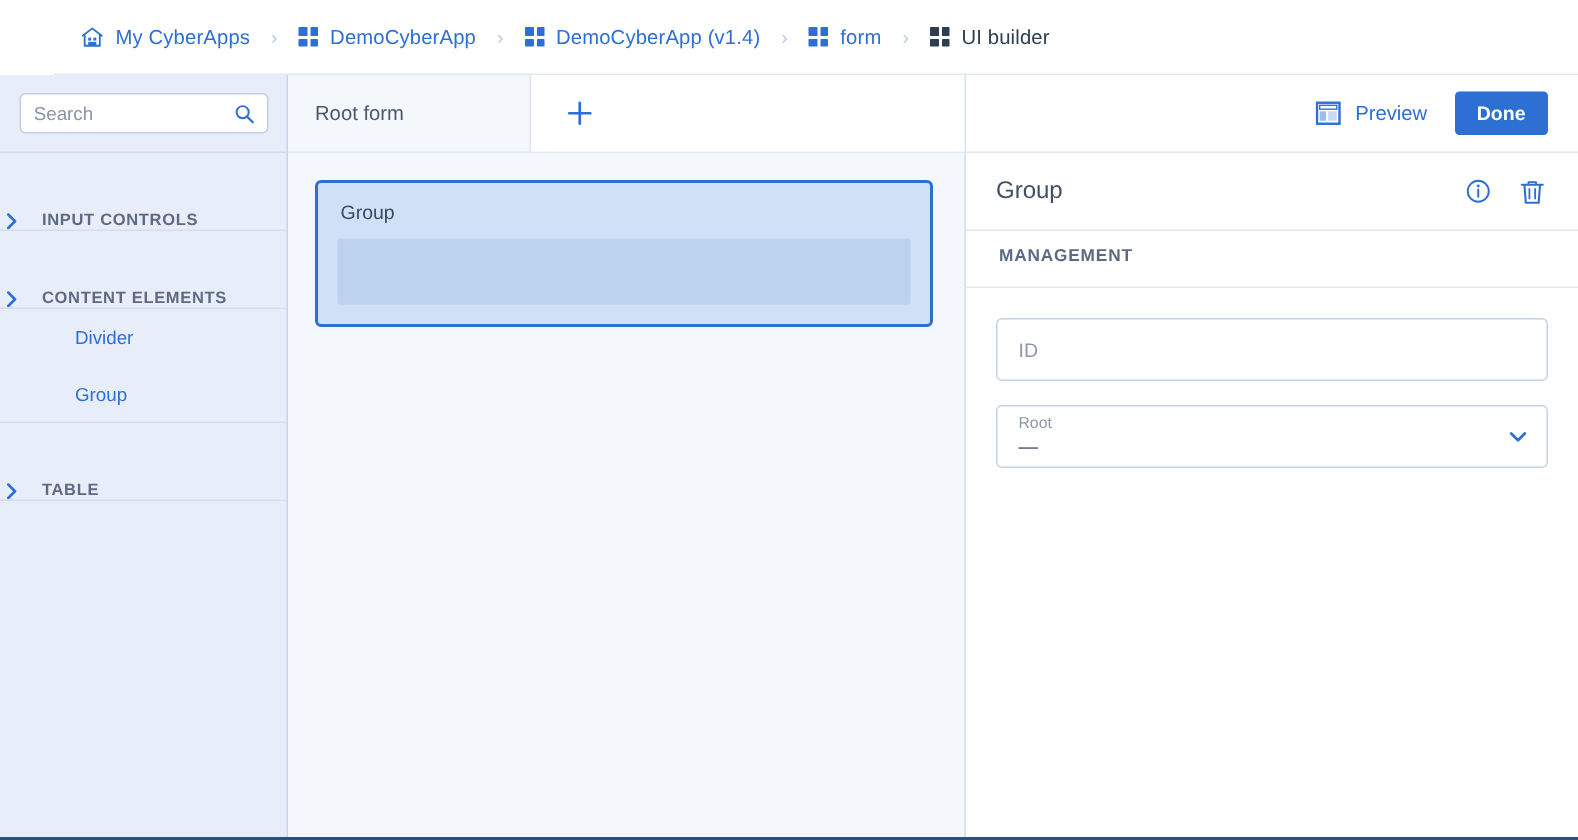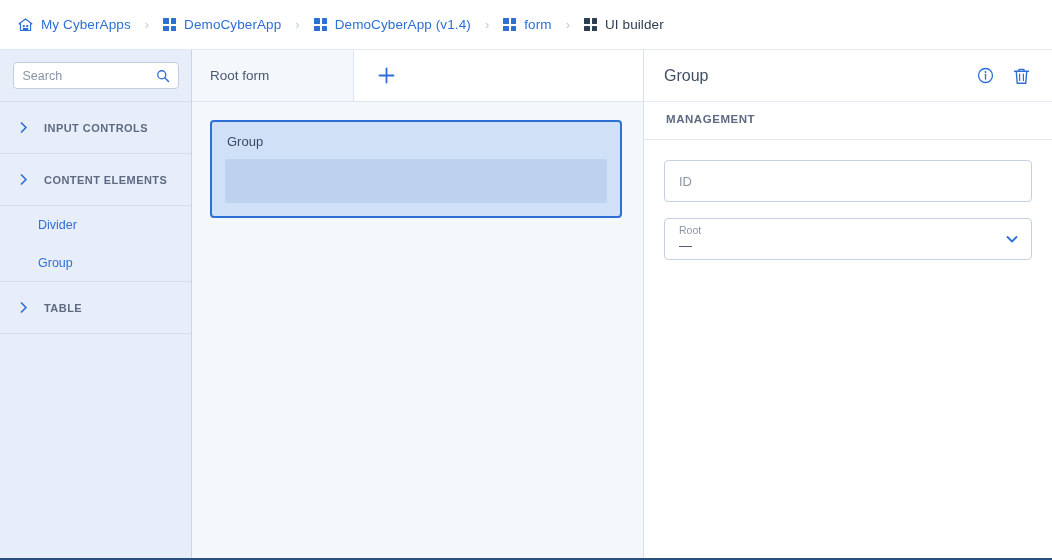--- a/index.html
+++ b/index.html
@@ -17,20 +17,21 @@
   }
 
   
   .breadcrumb-bar {
     height: 50px;
     display: flex;
     align-items: center;
     padding-left: 18px;
     background: #ffffff;
     border-bottom: 1px solid #e4e9f0;
+    margin-left: 36px;
   }
   .crumb {
     display: flex;
     align-items: center;
     gap: 8px;
     font-size: 13.5px;
     color: #2e6fd4;
     white-space: nowrap;
     cursor: pointer;
   }
@@ -102,43 +103,43 @@
     position: absolute;
     right: 8px; top: 50%;
     transform: translateY(-50%);
     width: 14px; height: 14px;
     pointer-events: none;
   }
   .sb-section {
     height: 52px;
     flex: 0 0 52px;
     display: flex;
-    align-items: center;
-    padding-left: 18px;
+    align-items: flex-end;
+    padding-left: 2px;
     border-bottom: 1px solid #d3ddef;
     cursor: pointer;
   }
   .sb-section .chev {
     width: 12px; height: 12px;
     margin-right: 14px;
     flex: 0 0 12px;
     display: flex; align-items: center; justify-content: center;
   }
   .sb-section-label {
     font-size: 11px;
     letter-spacing: 0.45px;
     color: #5d6a82;
     font-weight: 600;
   }
   .sb-item {
     height: 38px;
     flex: 0 0 38px;
     display: flex;
     align-items: center;
-    padding-left: 38px;
+    padding-left: 50px;
     font-size: 12.5px;
     color: #2e6fd4;
     cursor: pointer;
   }
   .sb-group-end { border-bottom: 1px solid #d3ddef; }
   .sb-filler { flex: 1 1 auto; }
 
   
   .center {
     flex: 1 1 auto;
@@ -461,20 +462,32 @@
       <div class="canvas">
         <div class="group-card">
           <div class="group-title">Group</div>
           <div class="group-slot"></div>
         </div>
       </div>
     </div>
 
     <div class="rightpanel">
 
+      <div class="rp-actions">
+        <button class="preview-btn">
+          <svg width="17" height="17" viewBox="0 0 17 17">
+            <rect x="1" y="1.5" width="15" height="14" fill="none" stroke="#2e6fd4" stroke-width="1.6"></rect>
+            <rect x="2.8" y="3.2" width="11.4" height="2.6" fill="#ffffff" stroke="#2e6fd4" stroke-width="0.9"></rect>
+            <rect x="2.8" y="7.2" width="4.2" height="6.3" fill="#9dbdea"></rect>
+            <rect x="8.4" y="7.2" width="5.8" height="6.3" fill="#cadcf5"></rect>
+          </svg>
+          <span>Preview</span>
+        </button>
+        <button class="done-btn">Done</button>
+      </div>
 
       <div class="rp-header">
         <div class="rp-title">Group</div>
         <div class="rp-ico-btn">
           <svg width="17" height="17" viewBox="0 0 17 17">
             <circle cx="8.5" cy="8.5" r="7" fill="none" stroke="#2e6fd4" stroke-width="1.3"></circle>
             <circle cx="8.5" cy="5" r="0.95" fill="#2e6fd4"></circle>
             <line x1="8.5" y1="7.3" x2="8.5" y2="12.2" stroke="#2e6fd4" stroke-width="1.3" stroke-linecap="round"></line>
           </svg>
         </div>

